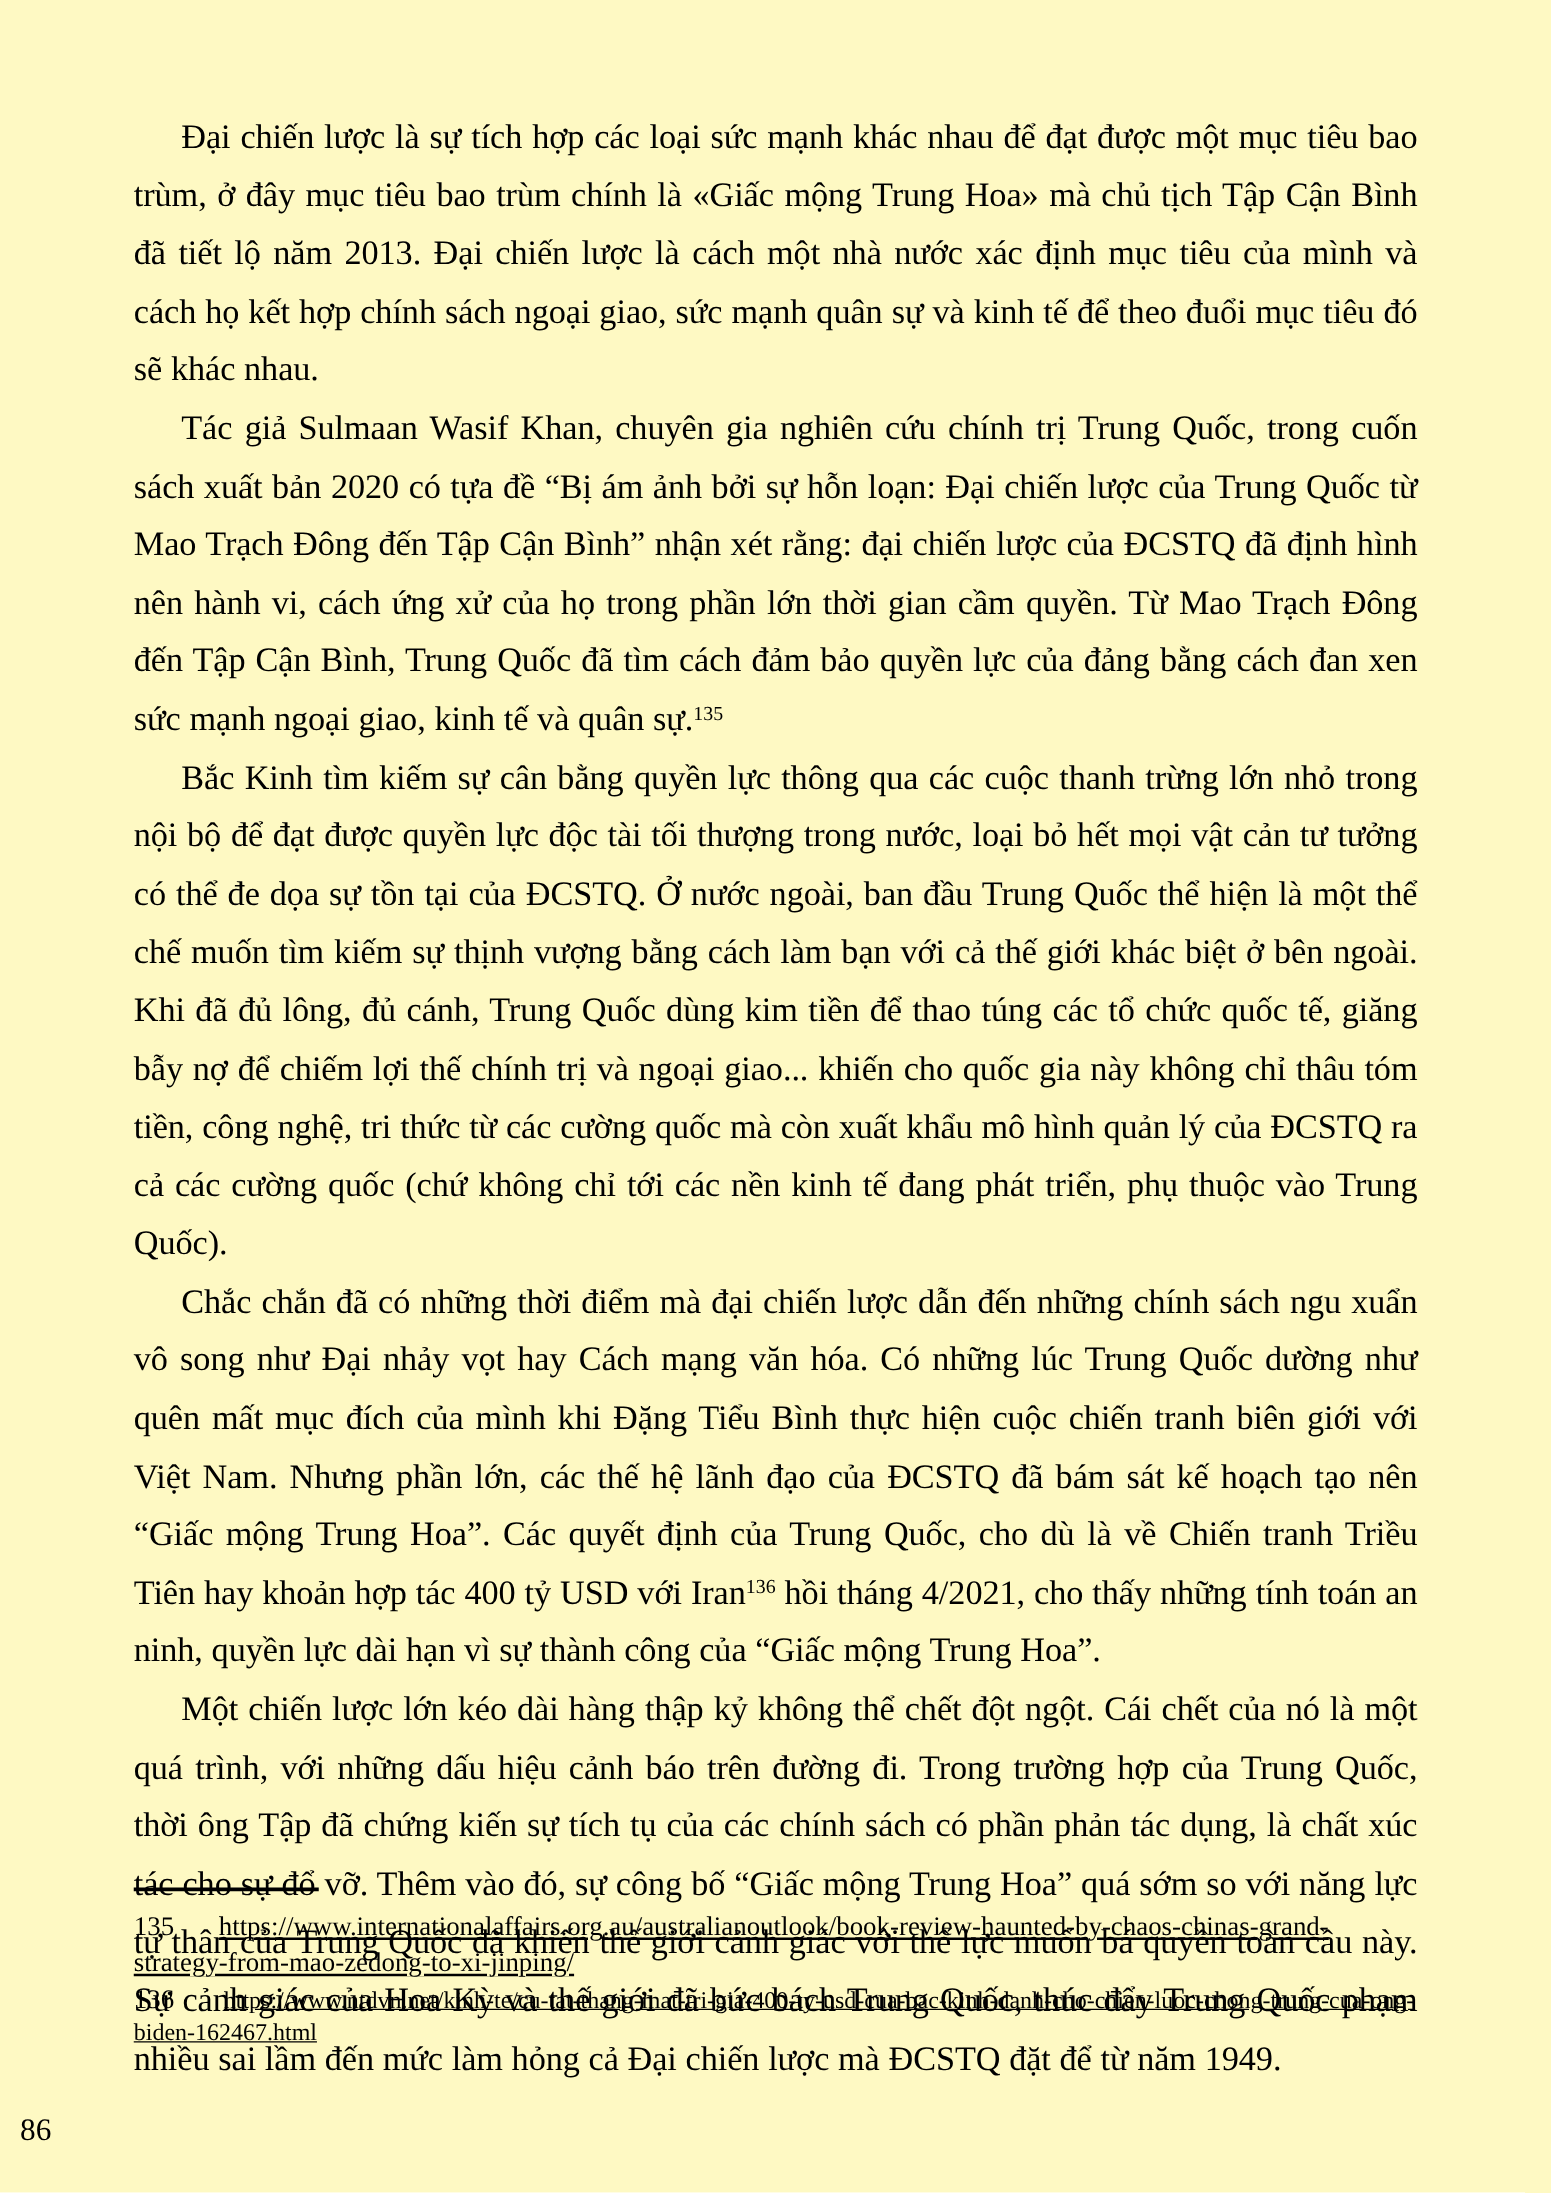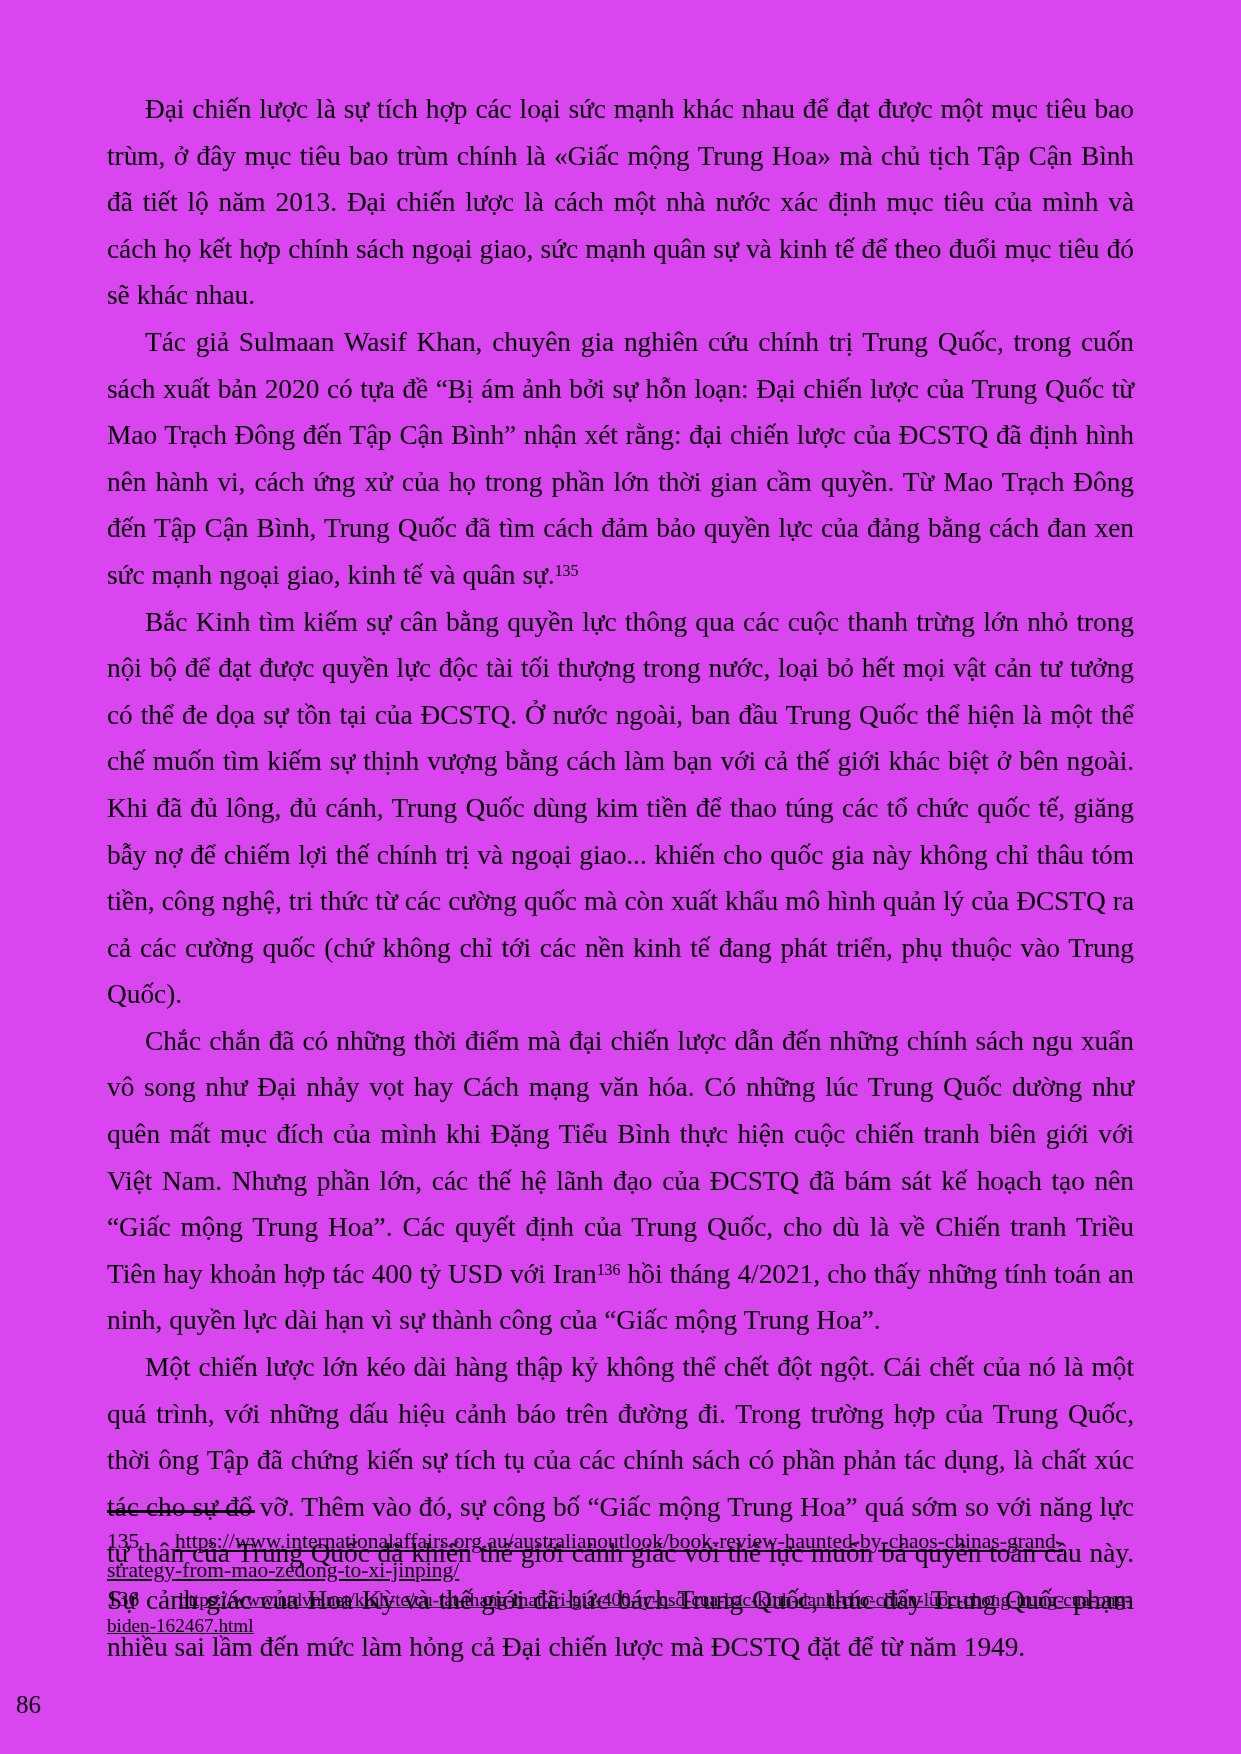--- a/index.html
+++ b/index.html
@@ -13,21 +13,21 @@
     height: 1754px;
     font-family: "Liberation Serif", "DejaVu Serif", serif;
     color: #000000;
     -webkit-font-smoothing: antialiased;
   }
   .page {
     position: relative;
     width: 1241px;
     height: 1754px;
     box-sizing: border-box;
-    background: #d946ef;
+    background: #fef9c3;
     overflow: hidden;
   }
   .content {
     position: absolute;
     left: 107px;
     top: 86px;
     width: 1027px;
   }
   p.body-par {
     margin: 0 0 0 0;

